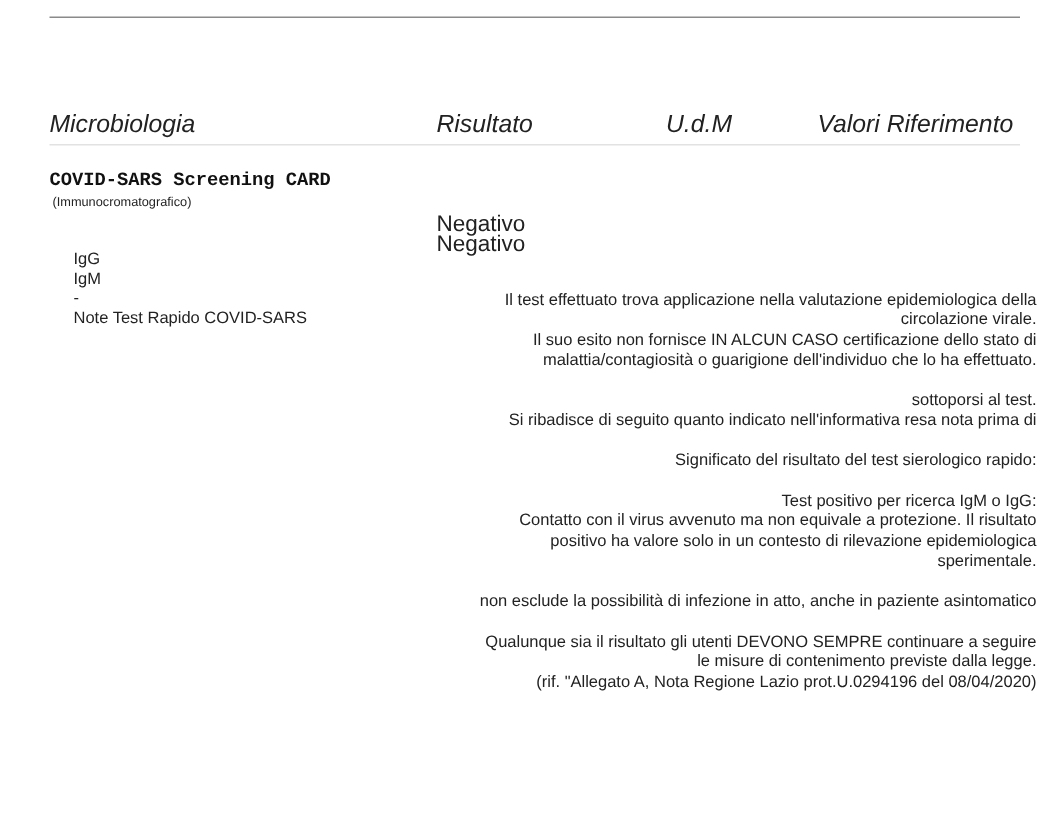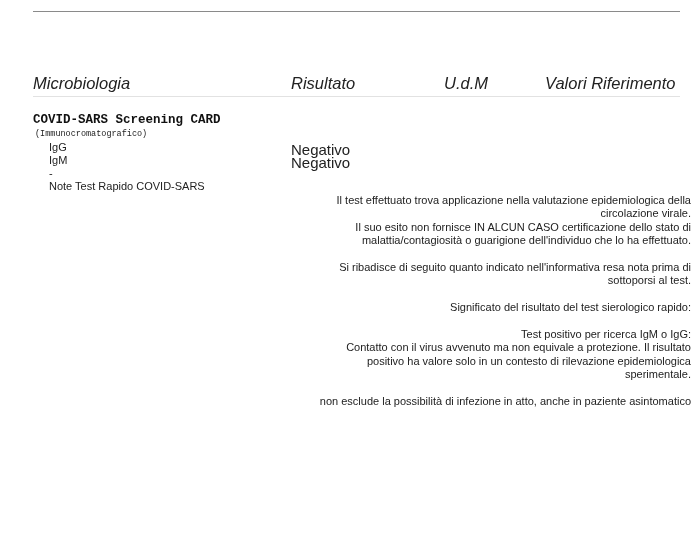--- a/index.html
+++ b/index.html
@@ -56,28 +56,28 @@
       white-space: nowrap;
       font-family: Liberation Mono, monospace;
     }
     .method {
       position: absolute;
       left: 35px;
       top: 129px;
       font-size: 8.5px;
       color: #222;
       white-space: nowrap;
-      font-family: Liberation Mono, monospace;
     }
     .row-label {
       position: absolute;
       left: 49px;
       font-size: 11px;
       color: #222;
       white-space: nowrap;
+      margin-top: 26px;
     }
     .row-value {
       position: absolute;
       left: 291px;
       font-size: 15px;
       color: #222;
       white-space: nowrap;
     }
     .notes {
       position: absolute;
@@ -124,28 +124,33 @@
 <div class="row-label" style="top:180px;">Note Test Rapido COVID-SARS</div>
 
 <div class="notes">
   <p>
     <span class="line">Il test effettuato trova applicazione nella valutazione epidemiologica della</span>
     <span class="line">circolazione virale.</span>
     <span class="line">Il suo esito non fornisce IN ALCUN CASO certificazione dello stato di</span>
     <span class="line">malattia/contagiosità o guarigione dell'individuo che lo ha effettuato.</span>
   </p>
   <p>
+    <span class="line">sottoporsi al test.</span>
     <span class="line">Si ribadisce di seguito quanto indicato nell'informativa resa nota prima di</span>
-    <span class="line">sottoporsi al test.</span>
   </p>
   <p>
     <span class="line">Significato del risultato del test sierologico rapido:</span>
   </p>
   <p>
     <span class="line">Test positivo per ricerca IgM o IgG:</span>
     <span class="line">Contatto con il virus avvenuto ma non equivale a protezione. Il risultato</span>
     <span class="line">positivo ha valore solo in un contesto di rilevazione epidemiologica</span>
     <span class="line">sperimentale.</span>
   </p>
   <p>
     <span class="line">non esclude la possibilità di infezione in atto, anche in paziente asintomatico</span>
   </p>
+  <p>
+    <span class="line">Qualunque sia il risultato gli utenti DEVONO SEMPRE continuare a seguire</span>
+    <span class="line">le misure di contenimento previste dalla legge.</span>
+    <span class="line">(rif. "Allegato A, Nota Regione Lazio prot.U.0294196 del 08/04/2020)</span>
+  </p>
 </div>
 
 </body></html>

